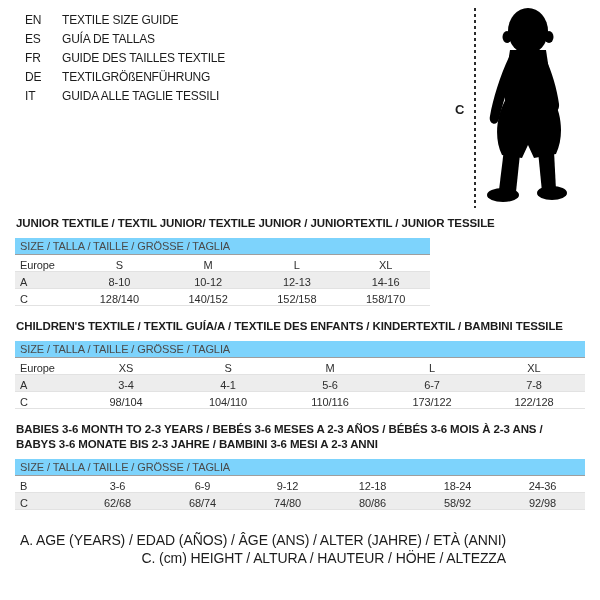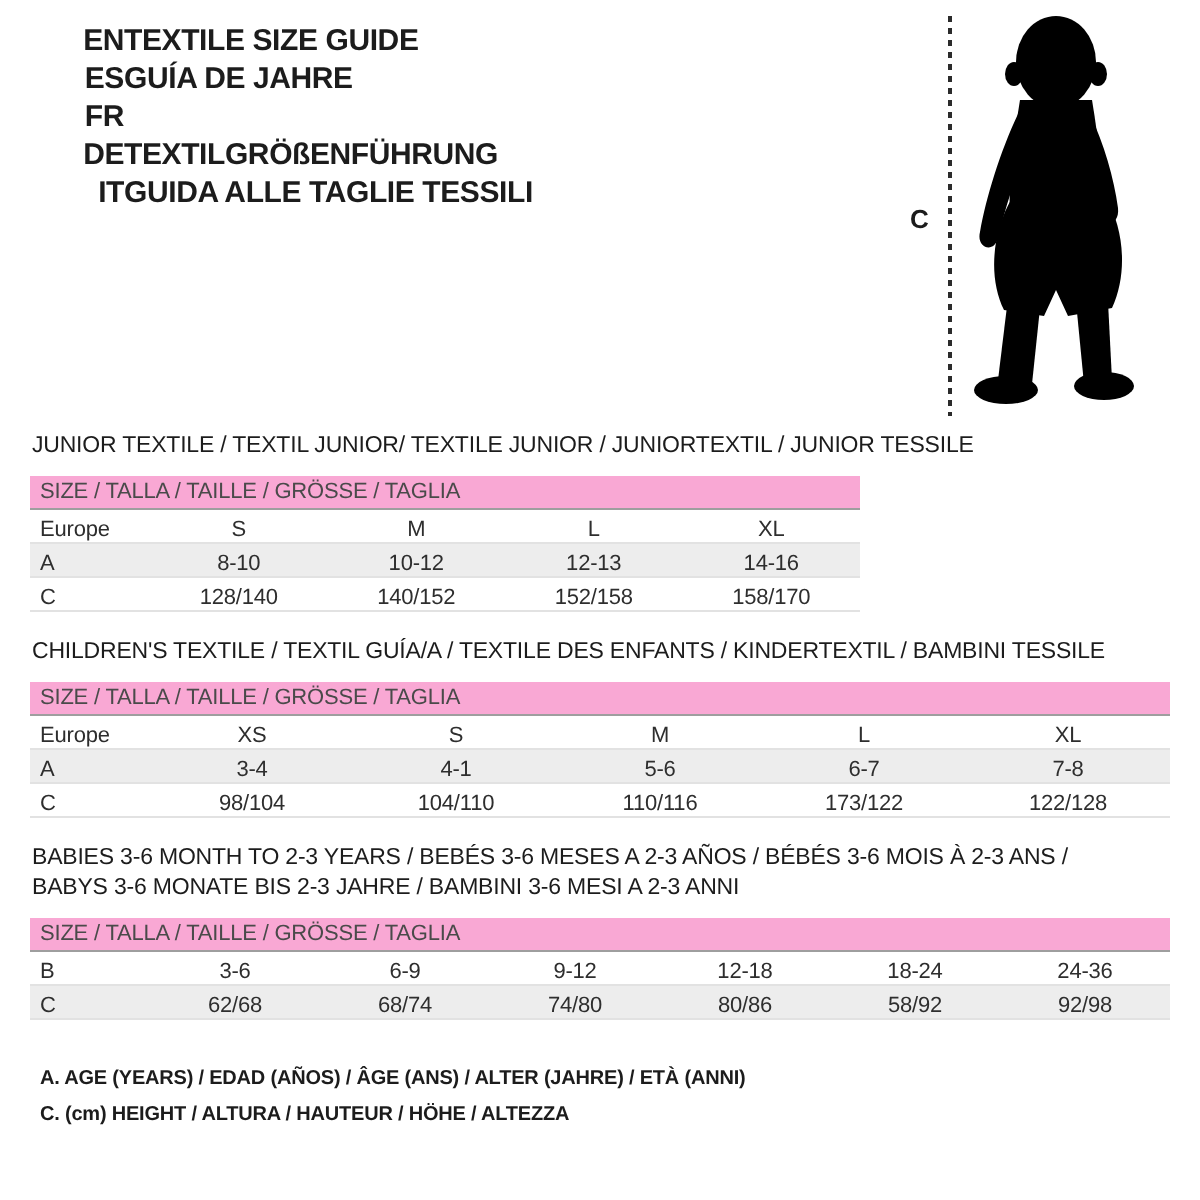--- a/index.html
+++ b/index.html
@@ -4,65 +4,66 @@
 <style>
   html,body{margin:0;padding:0;}
   body{
     width:600px;height:600px;position:relative;overflow:hidden;
     background:#ffffff;color:#1c1c1c;
     font-family:"Liberation Sans", sans-serif;
     -webkit-font-smoothing:antialiased;
   }
   
   .language-list{position:absolute;left:25px;top:11px;}
-  .lang-row{display:flex;line-height:19px;font-weight:bold;font-size:15px;letter-spacing:-0.2px;text-align:right;}
+  .lang-row{display:flex;line-height:19px;font-weight:normal;font-size:12px;letter-spacing:-0.2px;}
   .lang-code{width:37px;}
   
   .figure{position:absolute;left:450px;top:4px;width:148px;height:208px;}
   .dash-line{
     position:absolute;left:24px;top:4px;width:2px;height:200px;
     background:repeating-linear-gradient(to bottom,#2b2b2b 0 3px,transparent 3px 6px);
   }
   .c-label{position:absolute;left:5px;top:98px;font-weight:bold;font-size:13px;}
   .baby-svg{position:absolute;left:36px;top:0;}
   
   .tables{position:absolute;left:15px;top:216px;width:570px;}
   .table-section{margin-bottom:13px;}
-  .table-title{font-weight:normal;font-size:11.5px;line-height:15px;letter-spacing:-0.1px;margin:0 0 7px 1px;}
+  .table-title{font-weight:bold;font-size:11.5px;line-height:15px;letter-spacing:-0.1px;margin:0 0 7px 1px;}
   .size-bar{
-    box-sizing:border-box;height:17px;line-height:16px;background:#f9a8d4;
+    box-sizing:border-box;height:17px;line-height:16px;background:#7dd3fc;
     color:#4a4a4a;font-size:11px;padding-left:5px;border-bottom:1px solid #9e9e9e;
     letter-spacing:-0.1px;
   }
   .trow{
     display:flex;box-sizing:border-box;height:17px;align-items:flex-end;
     border-bottom:1px solid #e2e2e2;font-size:11px;color:#2e2e2e;letter-spacing:-0.1px;
   }
   .trow.shade{background:#ededed;}
   .cell.lbl{width:60px;padding-left:5px;box-sizing:border-box;}
   .cell.val{flex:1;text-align:center;}
   .t0 .size-bar,.t0 .trow{width:415px;}
   .t1 .size-bar,.t1 .trow,.t2 .size-bar,.t2 .trow{width:570px;}
   
-  .legend{position:absolute;left:20px;top:531px;font-weight:bold;font-size:10px;line-height:18px;letter-spacing:-0.1px;}
+  .legend{position:absolute;left:20px;top:531px;font-weight:normal;font-size:14px;line-height:18px;letter-spacing:-0.1px;text-align:right;}
 </style>
 </head>
 <body>
 
 <div class="language-list">
     <div class="lang-row">
       <span class="lang-code">EN</span>
       <span class="lang-title">TEXTILE SIZE GUIDE</span>
     </div>
     <div class="lang-row">
       <span class="lang-code">ES</span>
-      <span class="lang-title">GUÍA DE JAHRE</span>
+      <span class="lang-title">GUÍA DE TALLAS</span>
     </div>
     <div class="lang-row">
       <span class="lang-code">FR</span>
+      <span class="lang-title">GUIDE DES TAILLES TEXTILE</span>
     </div>
     <div class="lang-row">
       <span class="lang-code">DE</span>
       <span class="lang-title">TEXTILGRÖßENFÜHRUNG</span>
     </div>
     <div class="lang-row">
       <span class="lang-code">IT</span>
       <span class="lang-title">GUIDA ALLE TAGLIE TESSILI</span>
     </div>
   </div>

